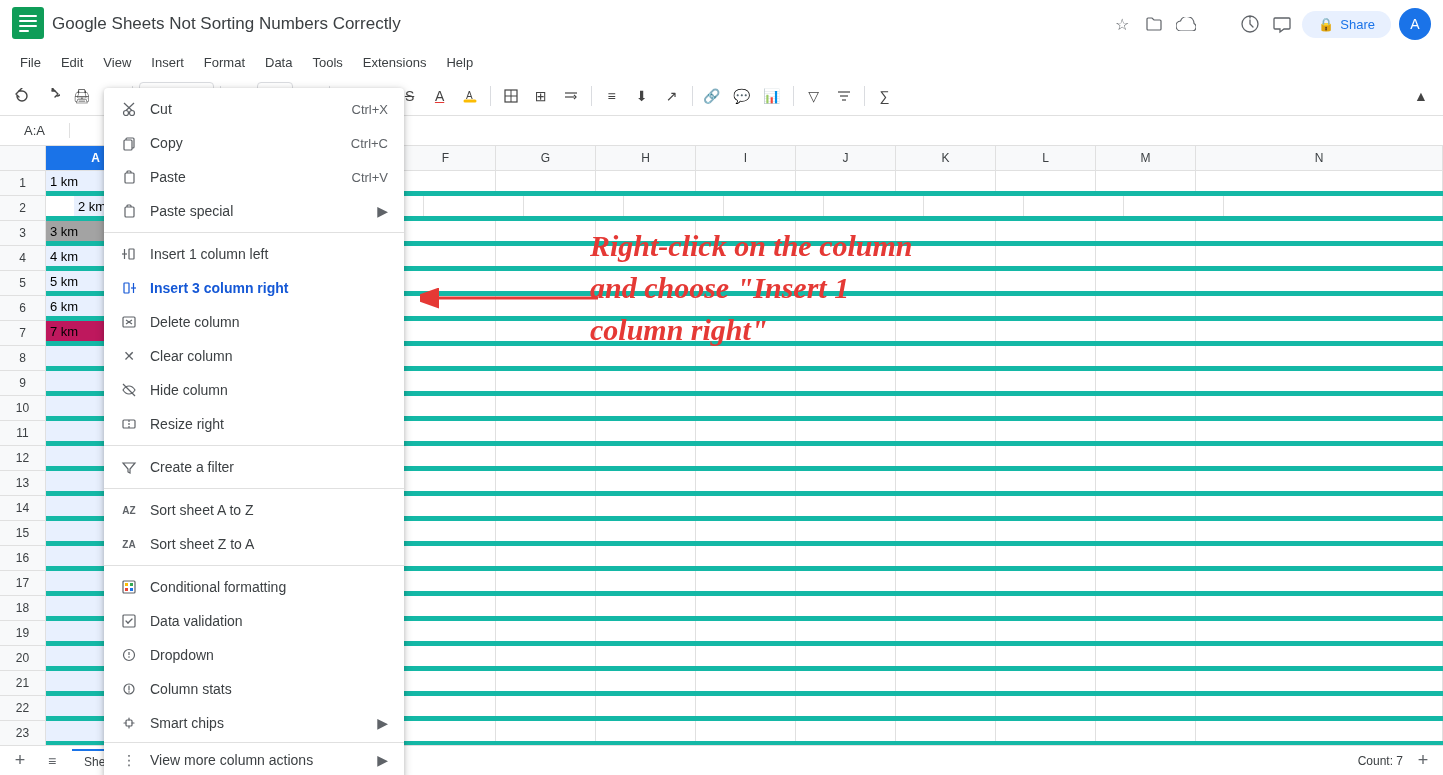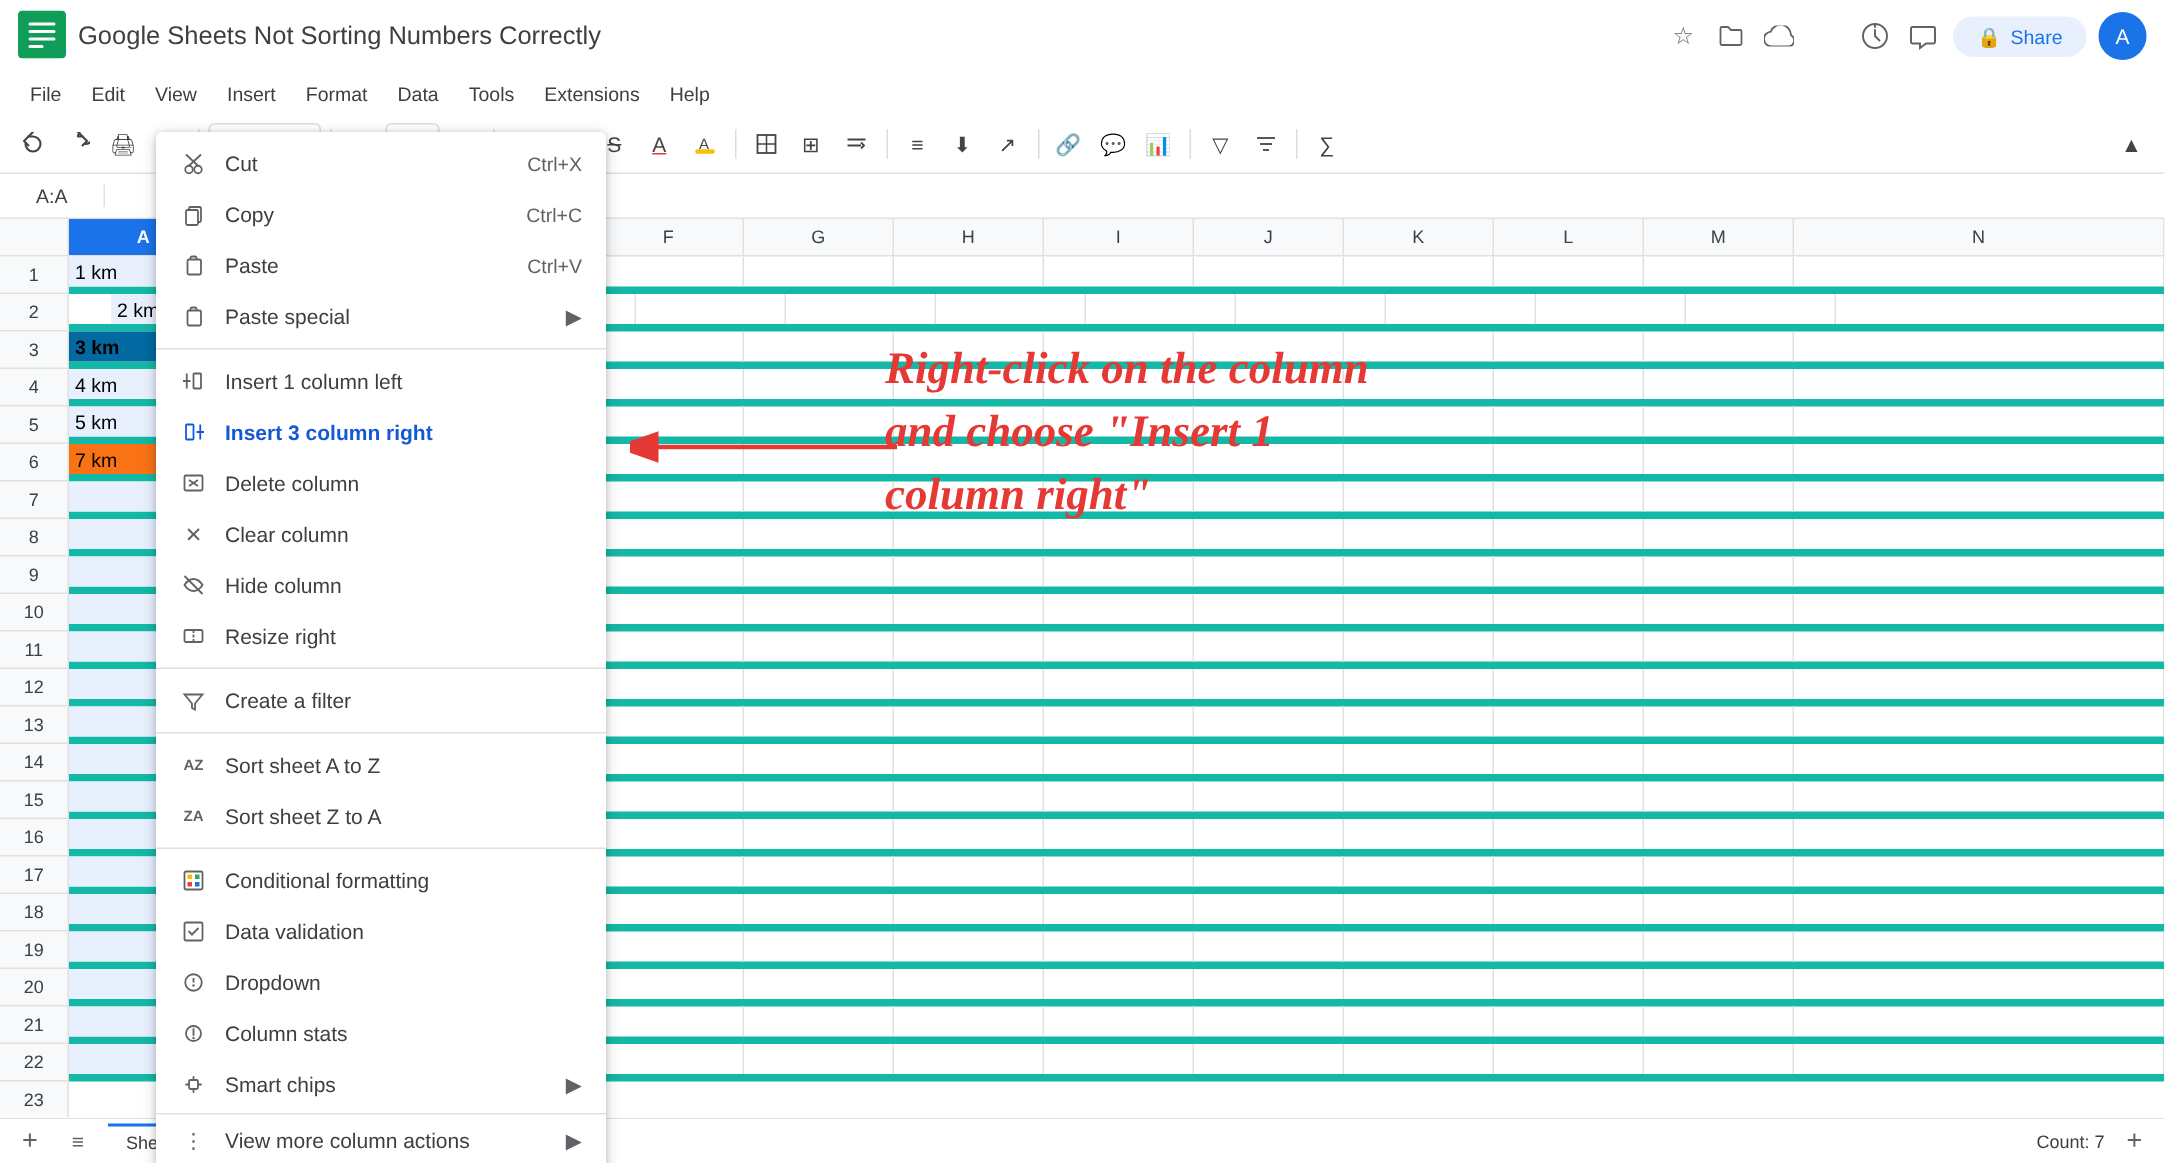--- a/index.html
+++ b/index.html
@@ -540,21 +540,21 @@
         <div class="grid-cell col-std"></div>
         <div class="grid-cell col-std"></div>
         <div class="grid-cell col-std"></div>
         <div class="grid-cell col-std"></div>
         <div class="grid-cell col-std"></div>
         <div class="grid-cell col-std"></div>
         <div class="grid-cell" style="flex:1;"></div>
       </div>
 
       <div class="grid-row">
-        <div class="grid-cell col-a selected-col" style="background:#0369a1; font-weight:700;">3 km</div>
+        <div class="grid-cell col-a selected-col" style="background:#a3a3a3; font-weight:400;">3 km</div>
         <div class="grid-cell" style="width:50px;"></div>
         <div class="grid-cell" style="width:50px;"></div>
         <div class="grid-cell" style="width:50px;"></div>
         <div class="grid-cell col-std"></div>
         <div class="grid-cell col-std"></div>
         <div class="grid-cell col-std"></div>
         <div class="grid-cell col-std"></div>
         <div class="grid-cell col-std"></div>
         <div class="grid-cell col-std"></div>
         <div class="grid-cell col-std"></div>
@@ -590,23 +590,39 @@
         <div class="grid-cell col-std"></div>
         <div class="grid-cell col-std"></div>
         <div class="grid-cell col-std"></div>
         <div class="grid-cell col-std"></div>
         <div class="grid-cell col-std"></div>
         <div class="grid-cell col-std"></div>
         <div class="grid-cell col-std"></div>
         <div class="grid-cell" style="flex:1;"></div>
       </div>
 
-
       <div class="grid-row">
-        <div class="grid-cell col-a selected-col" style="background:#f97316; font-weight:500;">7 km</div>
+        <div class="grid-cell col-a selected-col" style="background:#e8f0fe; font-weight:500;">6 km</div>
+        <div class="grid-cell" style="width:50px;"></div>
+        <div class="grid-cell" style="width:50px;"></div>
+        <div class="grid-cell" style="width:50px;"></div>
+        <div class="grid-cell col-std"></div>
+        <div class="grid-cell col-std"></div>
+        <div class="grid-cell col-std"></div>
+        <div class="grid-cell col-std"></div>
+        <div class="grid-cell col-std"></div>
+        <div class="grid-cell col-std"></div>
+        <div class="grid-cell col-std"></div>
+        <div class="grid-cell col-std"></div>
+        <div class="grid-cell col-std"></div>
+        <div class="grid-cell" style="flex:1;"></div>
+      </div>
+
+      <div class="grid-row">
+        <div class="grid-cell col-a selected-col" style="background:#be185d; font-weight:500;">7 km</div>
         <div class="grid-cell" style="width:50px;"></div>
         <div class="grid-cell" style="width:50px;"></div>
         <div class="grid-cell" style="width:50px;"></div>
         <div class="grid-cell col-std"></div>
         <div class="grid-cell col-std"></div>
         <div class="grid-cell col-std"></div>
         <div class="grid-cell col-std"></div>
         <div class="grid-cell col-std"></div>
         <div class="grid-cell col-std"></div>
         <div class="grid-cell col-std"></div>

